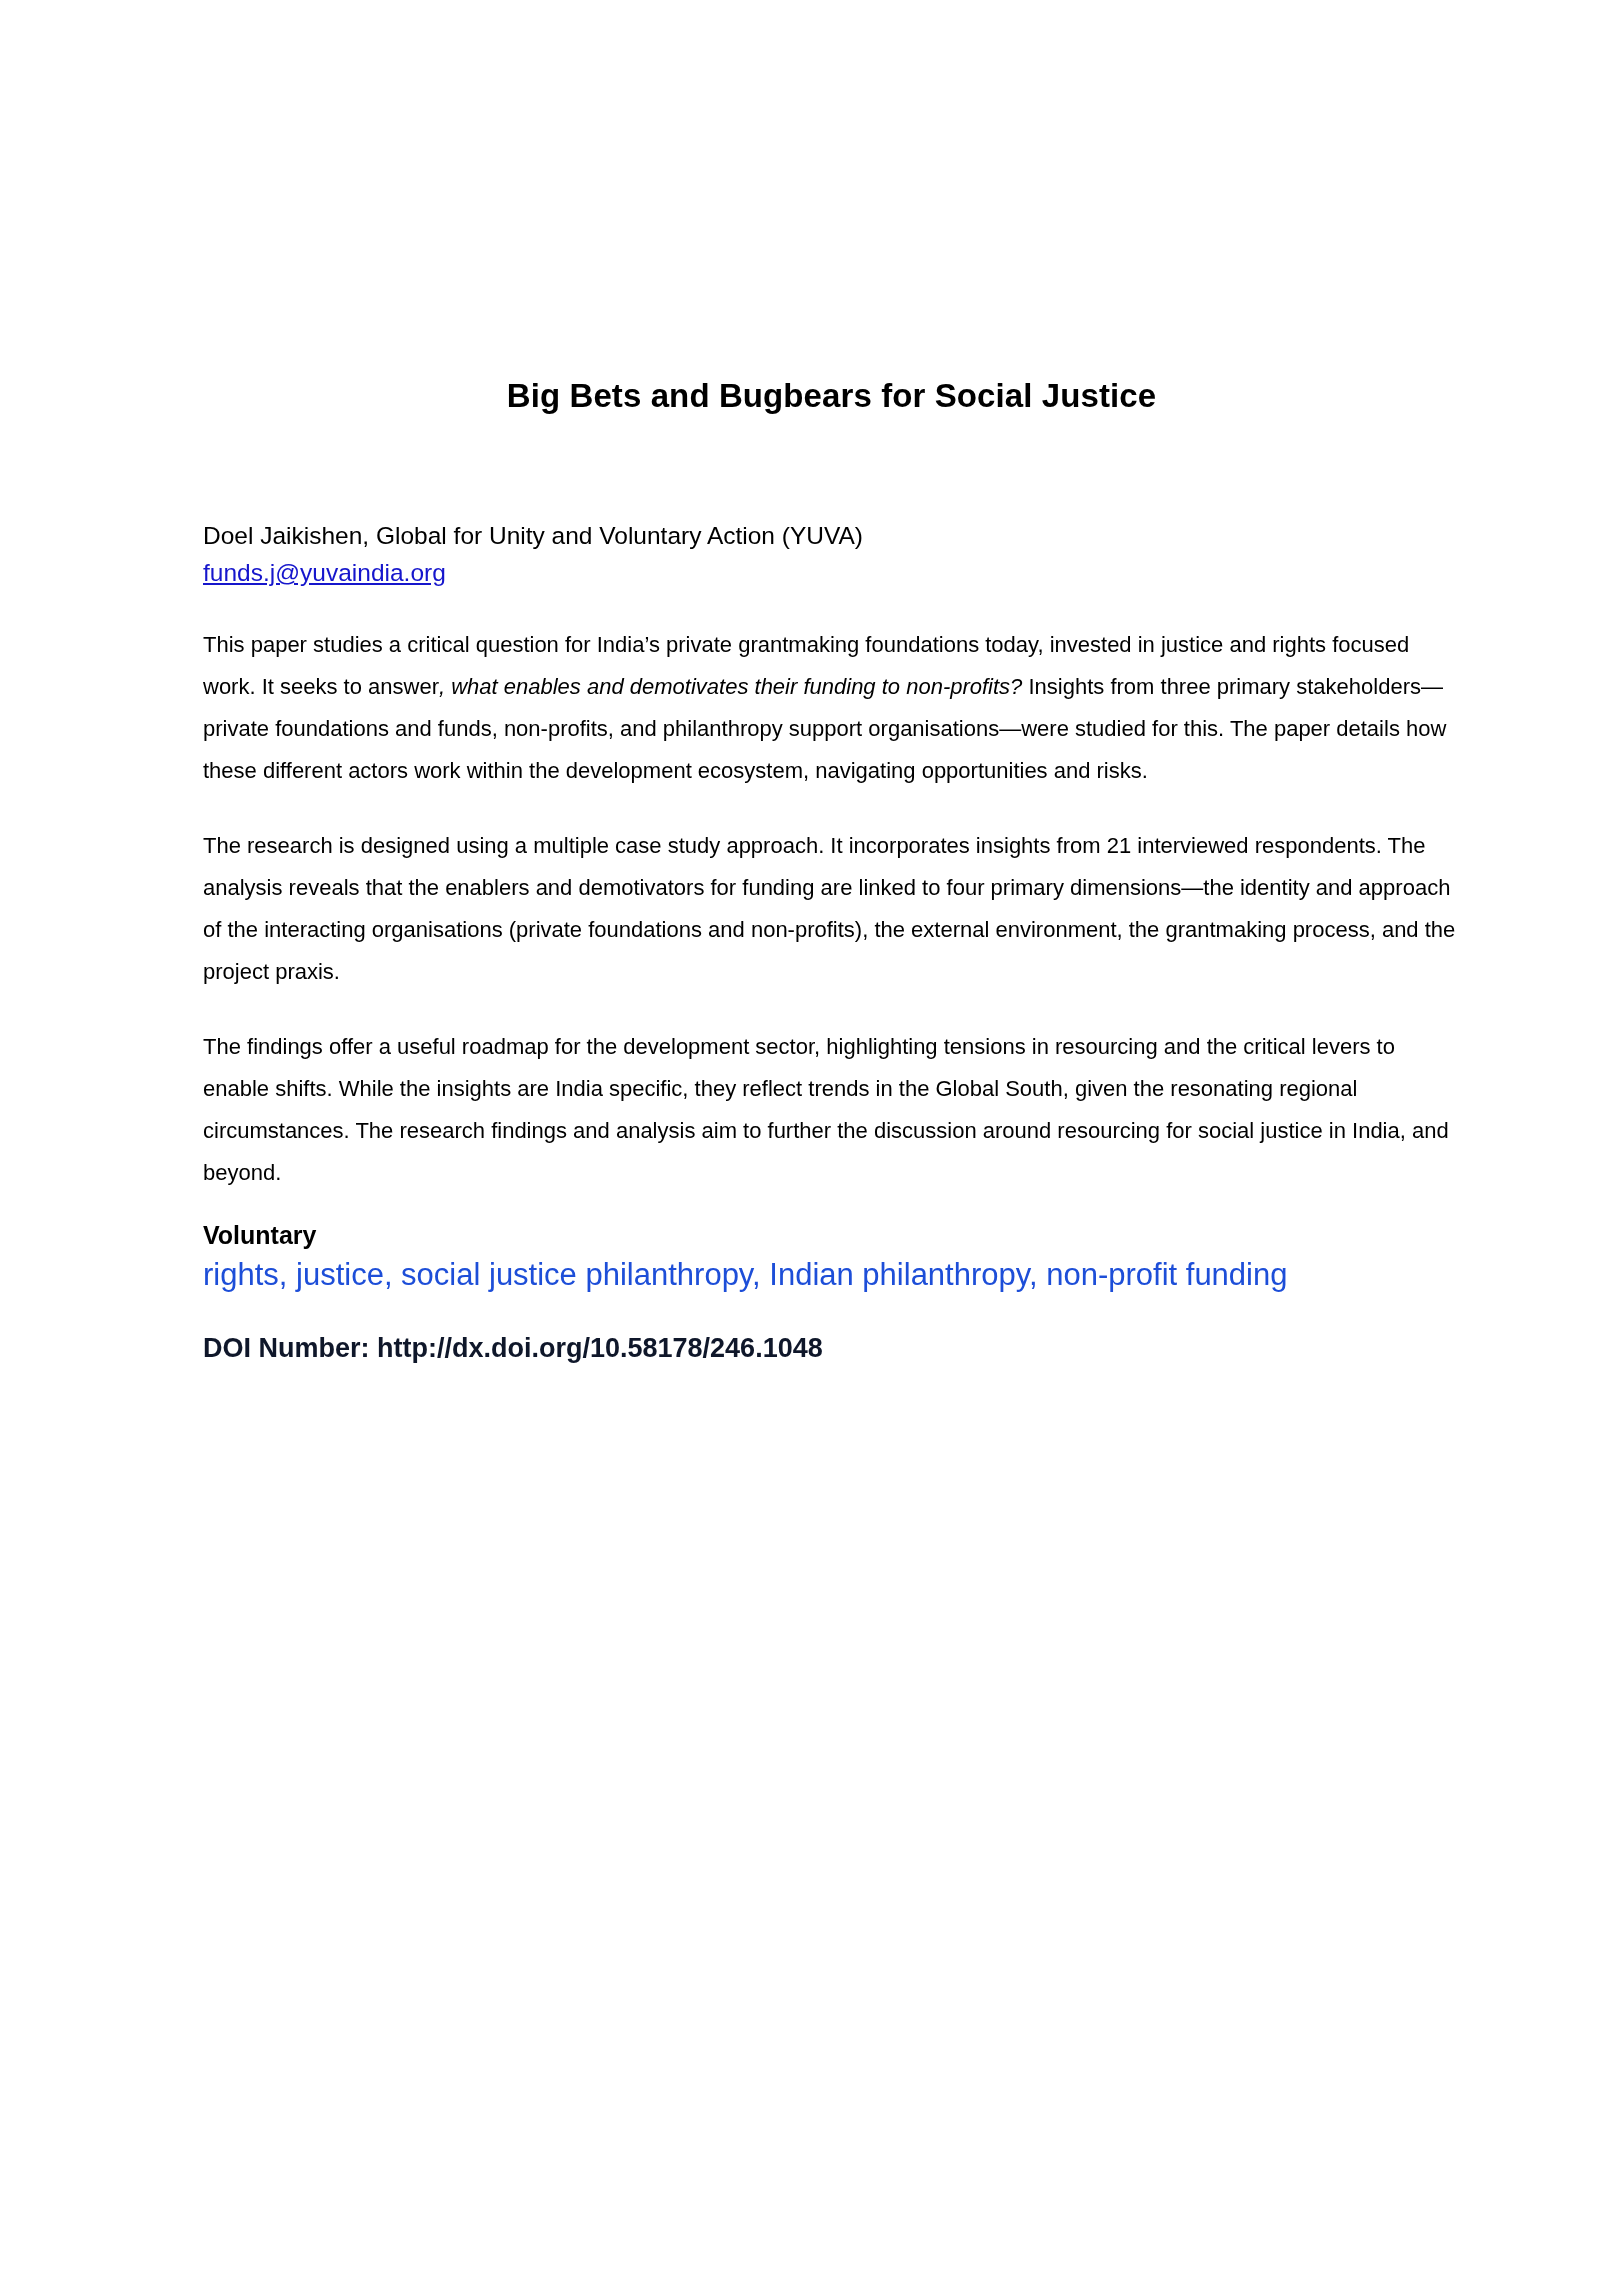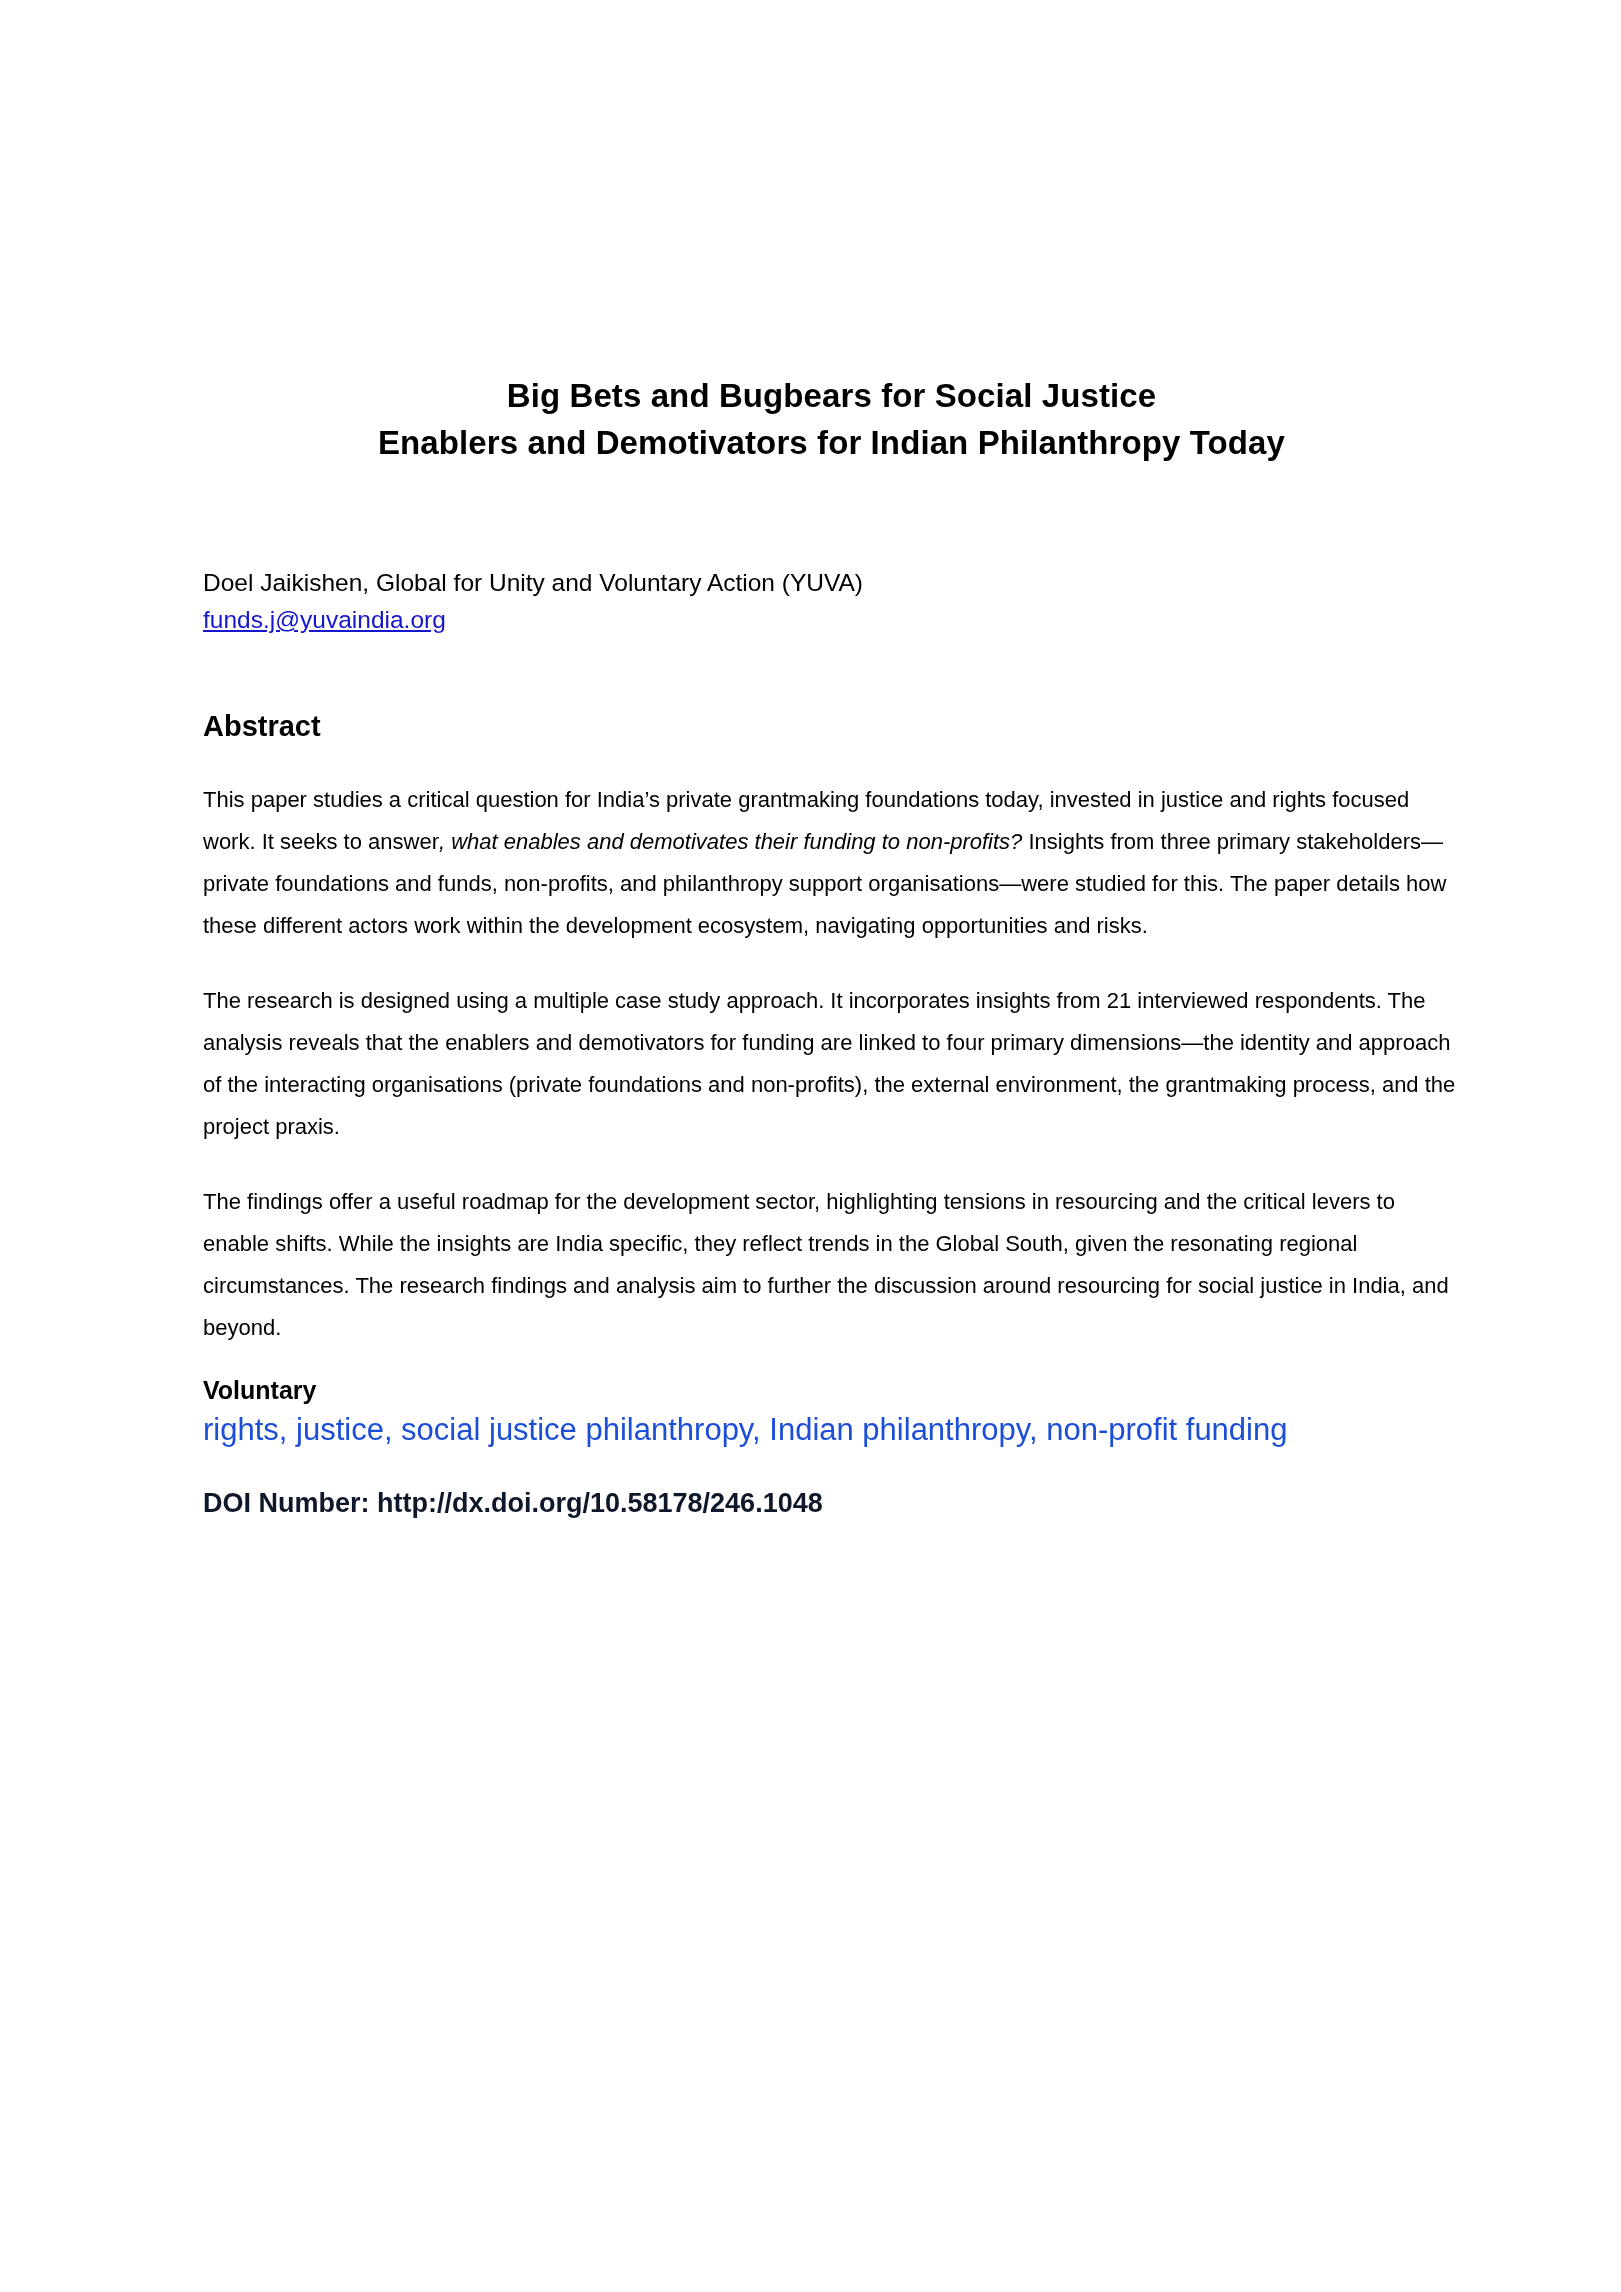--- a/index.html
+++ b/index.html
@@ -118,29 +118,27 @@
   }
 </style>
 </head>
 <body>
 
 <div class="page">
   <div class="content">
 
     <div class="title-block">
       <div class="title-line">Big Bets and Bugbears for Social Justice</div>
-      <div class="title-line">Enablers and Demotivators for Indian Philanthropy Today</div>
     </div>
 
     <div class="author-block">
       <div class="author-line">Doel Jaikishen, Global for Unity and Voluntary Action (YUVA)</div>
       <a class="email-link" href="#">funds.j@yuvaindia.org</a>
     </div>
 
-    <div class="section-heading">Abstract</div>
 
     <div class="abstract-body">
 
       <p class="para"><span>This paper studies a critical question for India’s private grantmaking foundations today, invested in justice and rights focused work. It seeks to answer</span><em>, what enables and demotivates their funding to non-profits?</em><span> Insights from three primary stakeholders—private foundations and funds, non-profits, and philanthropy support organisations—were studied for this. The paper details how these different actors work within the development ecosystem, navigating opportunities and risks.</span></p>
 
       <p class="para">The research is designed using a multiple case study approach. It incorporates insights from 21 interviewed respondents. The analysis reveals that the enablers and demotivators for funding are linked to four primary dimensions—the identity and approach of the interacting organisations (private foundations and non-profits), the external environment, the grantmaking process, and the project praxis.</p>
 
       <p class="para">The findings offer a useful roadmap for the development sector, highlighting tensions in resourcing and the critical levers to enable shifts. While the insights are India specific, they reflect trends in the Global South, given the resonating regional circumstances. The research findings and analysis aim to further the discussion around resourcing for social justice in India, and beyond.</p>
     </div>
 

